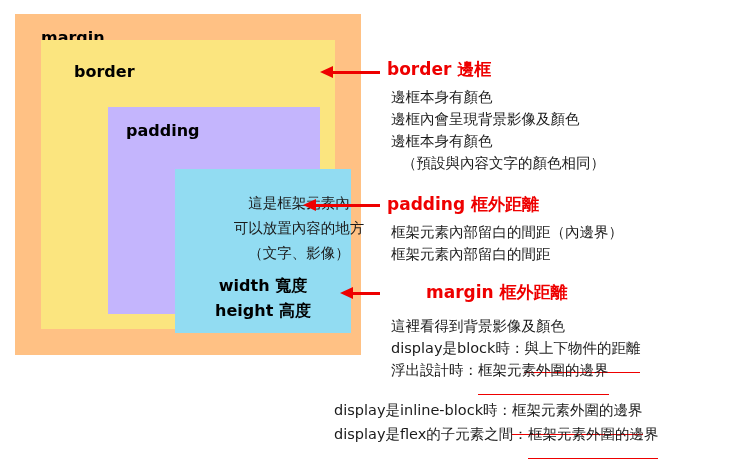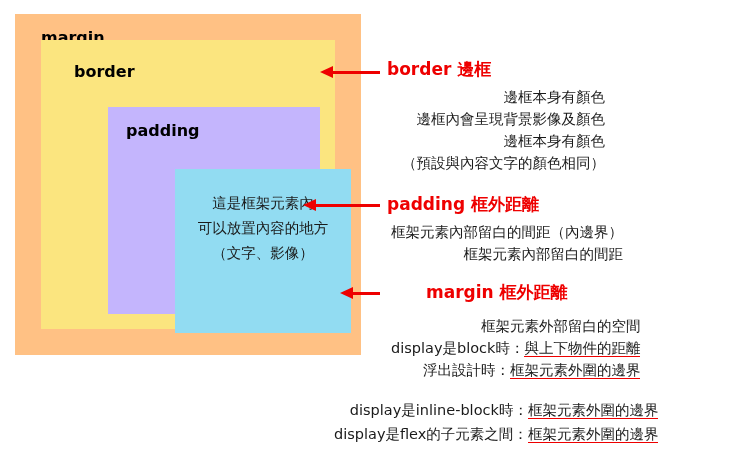--- a/index.html
+++ b/index.html
@@ -45,20 +45,21 @@
   #label-border{left:33px;top:22px;}
   #label-padding{left:18px;top:14px;}
 
   
   #content-text{
     position:absolute;left:0;top:22px;width:176px;
     text-align:center;
     font-size:14.5px;
     line-height:25px;
     color:#1a1a1a;
+    padding-left:36px;
   }
   #content-dims{
     position:absolute;left:0;top:104px;width:176px;
     text-align:center;
     font-size:16px;
     font-weight:bold;
     line-height:25px;
     color:#000;
   }
   .cline{display:block;}
@@ -75,21 +76,21 @@
     border-right:13px solid #ee0000;
   }
   #arrow-border{left:320px;top:66px;width:60px;}
   #arrow-border .shaft{left:11px;width:49px;}
   #arrow-padding{left:303px;top:199px;width:77px;}
   #arrow-padding .shaft{left:11px;width:66px;}
   #arrow-margin{left:340px;top:287px;width:40px;}
   #arrow-margin .shaft{left:11px;width:29px;}
 
   
-  #annotations{position:absolute;left:386px;top:0;width:364px;height:461px;text-align:right;}
+  #annotations{position:absolute;left:386px;top:0;width:364px;height:461px;}
 
   .ann-title{
     position:absolute;
     color:#ee0000;
     font-weight:bold;
     font-size:17px;
     white-space:nowrap;
   }
   .ann-body{
     position:absolute;
@@ -107,21 +108,21 @@
   #ann2-title{left:1px;top:193px;}
   #ann2-body{left:5px;top:221px;}
 
   #ann3-title{left:40px;top:281px;}
   #ann3-body{left:5px;top:315px;}
 
   #ann4-body{left:-52px;top:398px;font-size:14.5px;line-height:24px;}
 
   .u{
     border-bottom:1.6px solid #ee0000;
-    padding-bottom:0px;
+    padding-bottom:16px;
   }
 </style>
 </head>
 <body>
 
 <div id="diagram">
 
   <div class="boxlayer" id="margin-box">
     <span class="boxlabel" id="label-margin">margin</span>
 
@@ -129,20 +130,24 @@
       <span class="boxlabel" id="label-border">border</span>
 
       <div class="boxlayer" id="padding-box">
         <span class="boxlabel" id="label-padding">padding</span>
 
         <div class="boxlayer" id="content-box">
           <div id="content-text">
             <span class="cline">這是框架元素內</span>
             <span class="cline">可以放置內容的地方</span>
             <span class="cline">（文字、影像）</span>
+          </div>
+          <div id="content-dims">
+            <span class="cline">width 寬度</span>
+            <span class="cline">height 高度</span>
           </div>
         </div>
 
       </div>
     </div>
   </div>
 </div>
 
 <div class="arrow" id="arrow-border">
   <span class="head"></span>
@@ -168,21 +173,21 @@
   </div>
 
   <div class="ann-title" id="ann2-title">padding 框外距離</div>
   <div class="ann-body" id="ann2-body">
     <span class="l">框架元素內部留白的間距（內邊界）</span>
     <span class="l">框架元素內部留白的間距</span>
   </div>
 
   <div class="ann-title" id="ann3-title">margin 框外距離</div>
   <div class="ann-body" id="ann3-body">
-    <span class="l">框架元素外部留白的空間</span>
+    <span class="l">這裡看得到背景影像及顏色</span>
     <span class="l"><span>display是block時：</span><span class="u">與上下物件的距離</span></span>
     <span class="l"><span>浮出設計時：</span><span class="u">框架元素外圍的邊界</span></span>
   </div>
 
   <div class="ann-body" id="ann4-body">
     <span class="l"><span>display是inline-block時：</span><span class="u">框架元素外圍的邊界</span></span>
     <span class="l"><span>display是flex的子元素之間：</span><span class="u">框架元素外圍的邊界</span></span>
   </div>
 
 </div>

